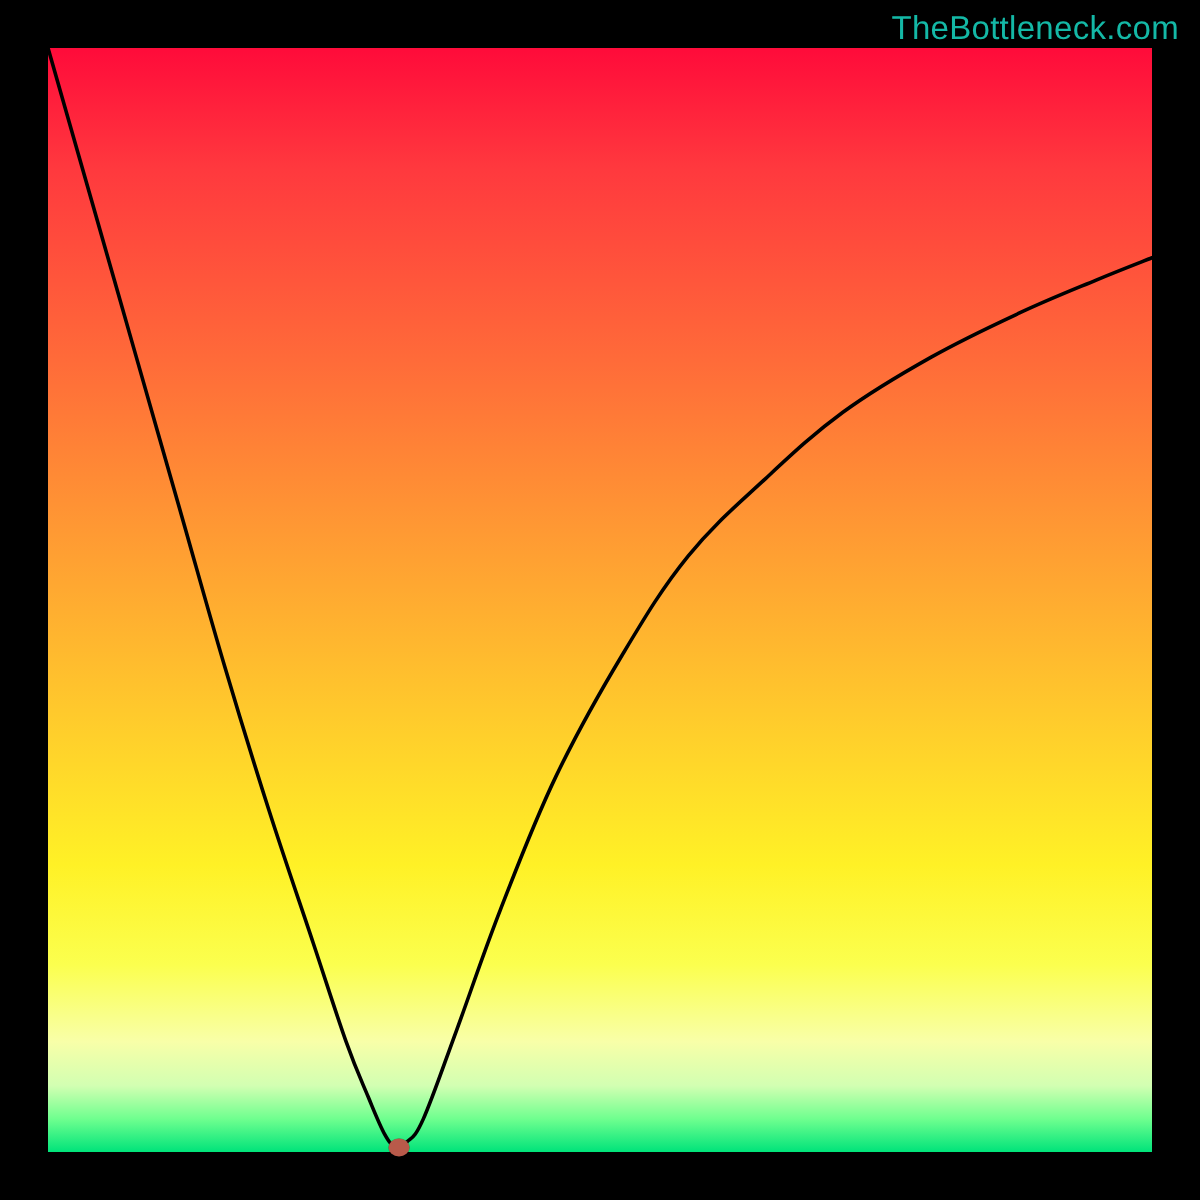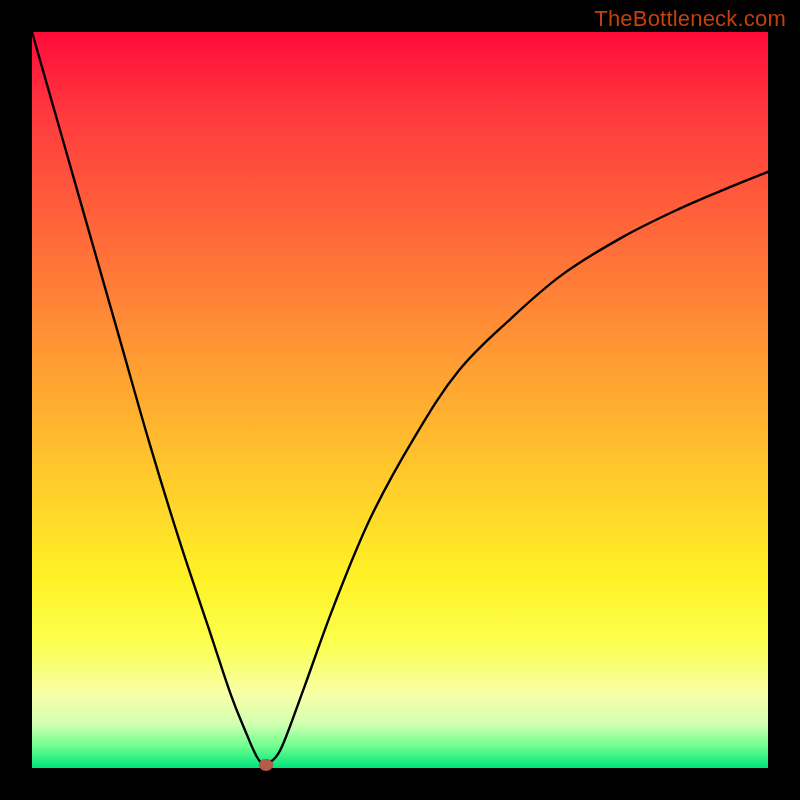--- a/index.html
+++ b/index.html
@@ -54,21 +54,21 @@
     height: 12px;
     border-radius: 50%;
     background: #b85a4a;
     transform: translate(-50%, -50%);
     box-shadow: 0 0 0 0.2px rgba(0,0,0,0.3);
   }
   .watermark {
     position: absolute;
     top: 6px;
     right: 14px;
-    color: #c2410c;
+    color: #14b8a6;
     font-size: 22px;
     font-weight: 400;
     letter-spacing: 0.2px;
     user-select: none;
   }
 </style>
 </head>
 <body>
 
 <div class="frame">

